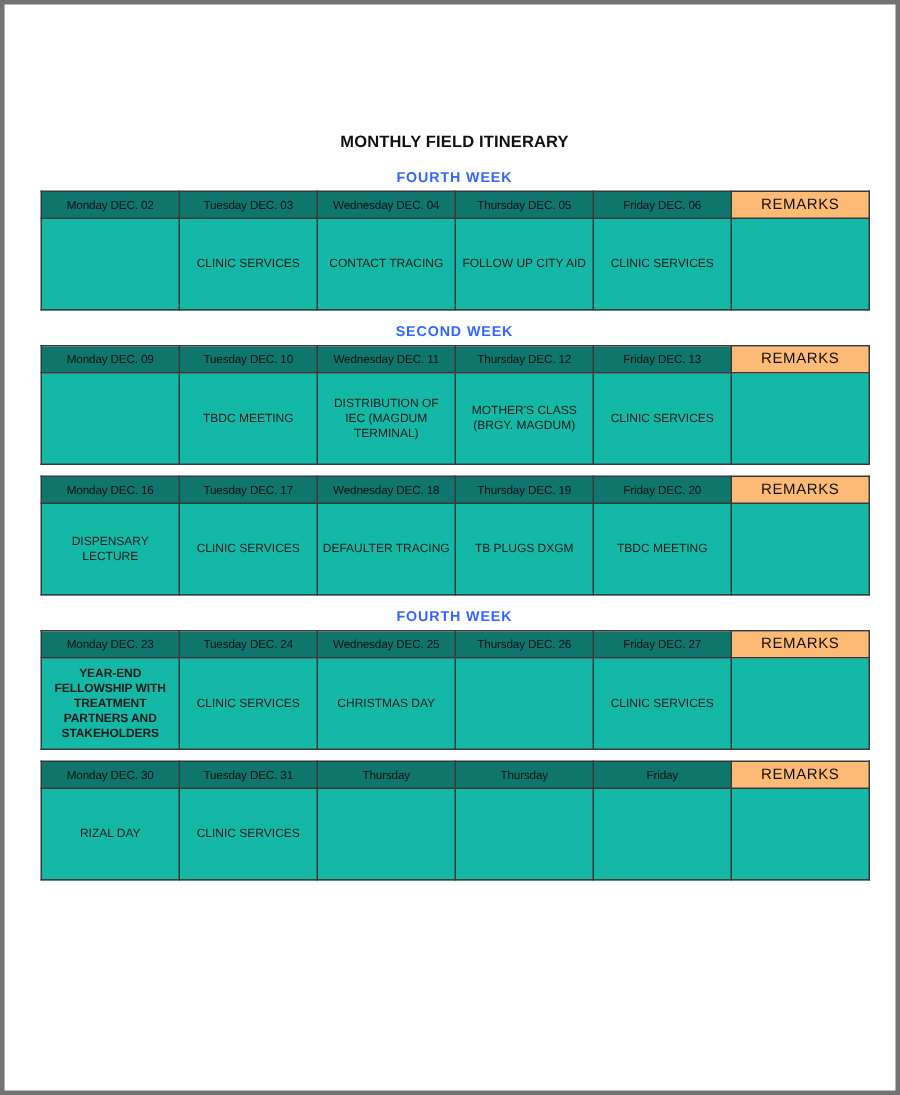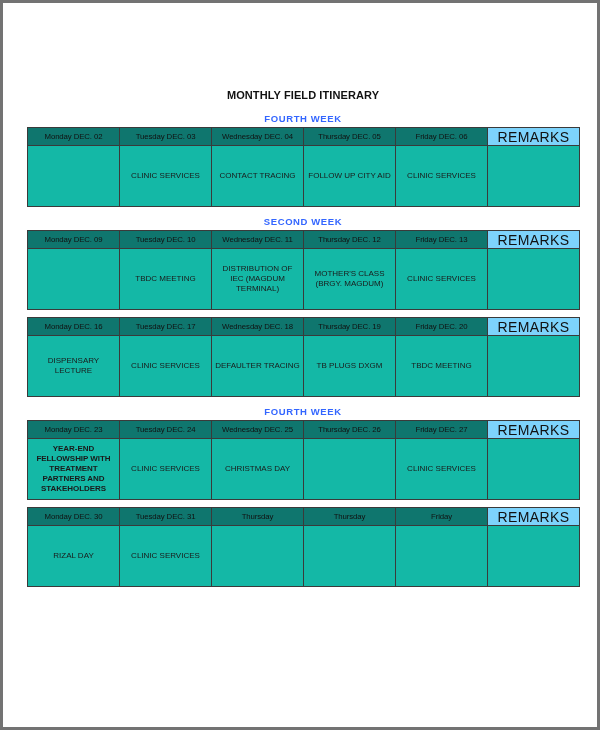--- a/index.html
+++ b/index.html
@@ -104,22 +104,22 @@
   }
   table.week th {
     background: #0f766e;
     font-size: 7.8px;
     font-weight: normal;
     height: 17px;
     letter-spacing: -0.1px;
     color: #111111;
   }
   table.week th.remarks {
-    background: #7dd3fc;
-    font-size: 14px;
+    background: #fdba74;
+    font-size: 10px;
     letter-spacing: 0.4px;
   }
   table.week td {
     background: #14b8a6;
     height: 56px;
     font-size: 8px;
     line-height: 1.25;
     color: #1a1a1a;
     padding: 2px 3px;
   }

